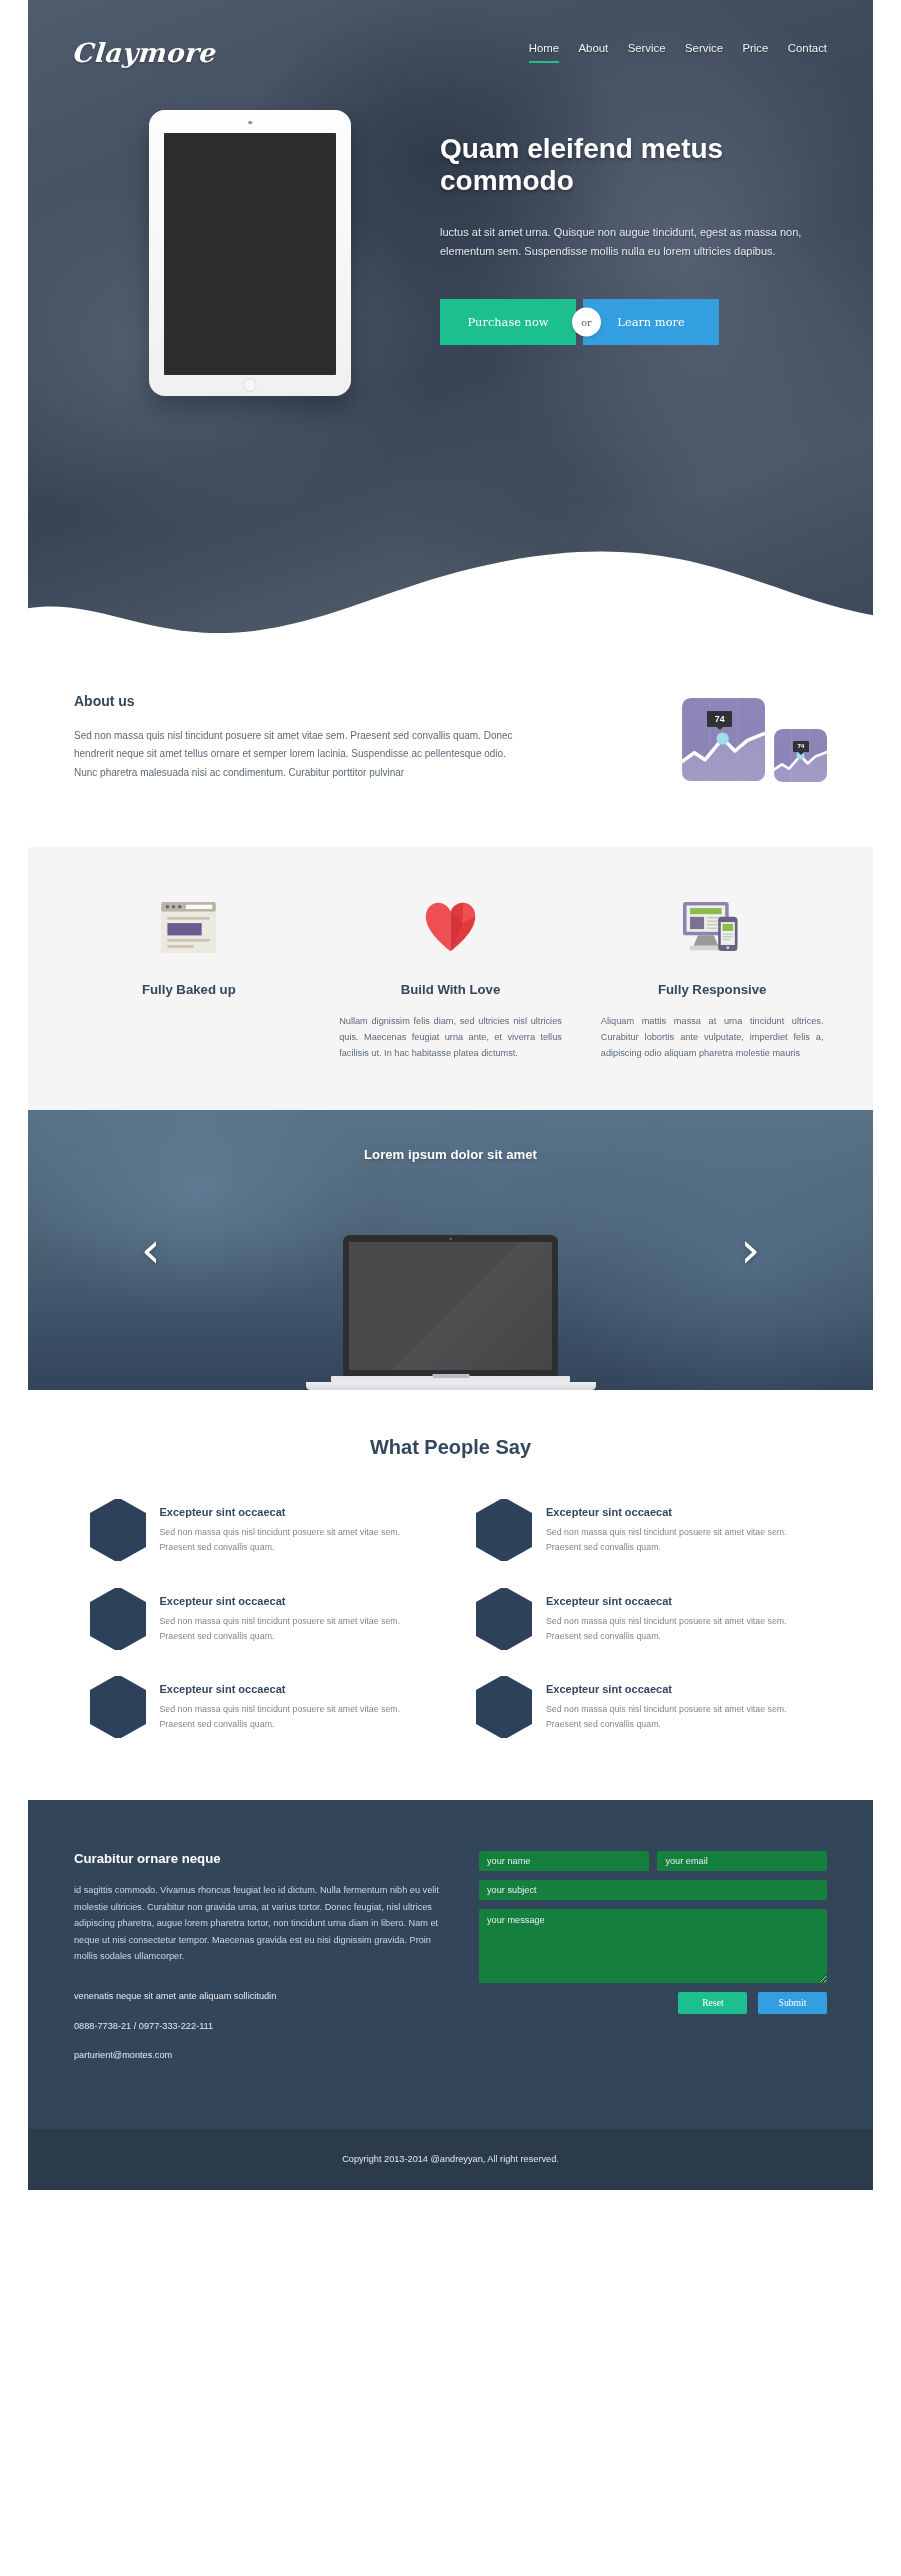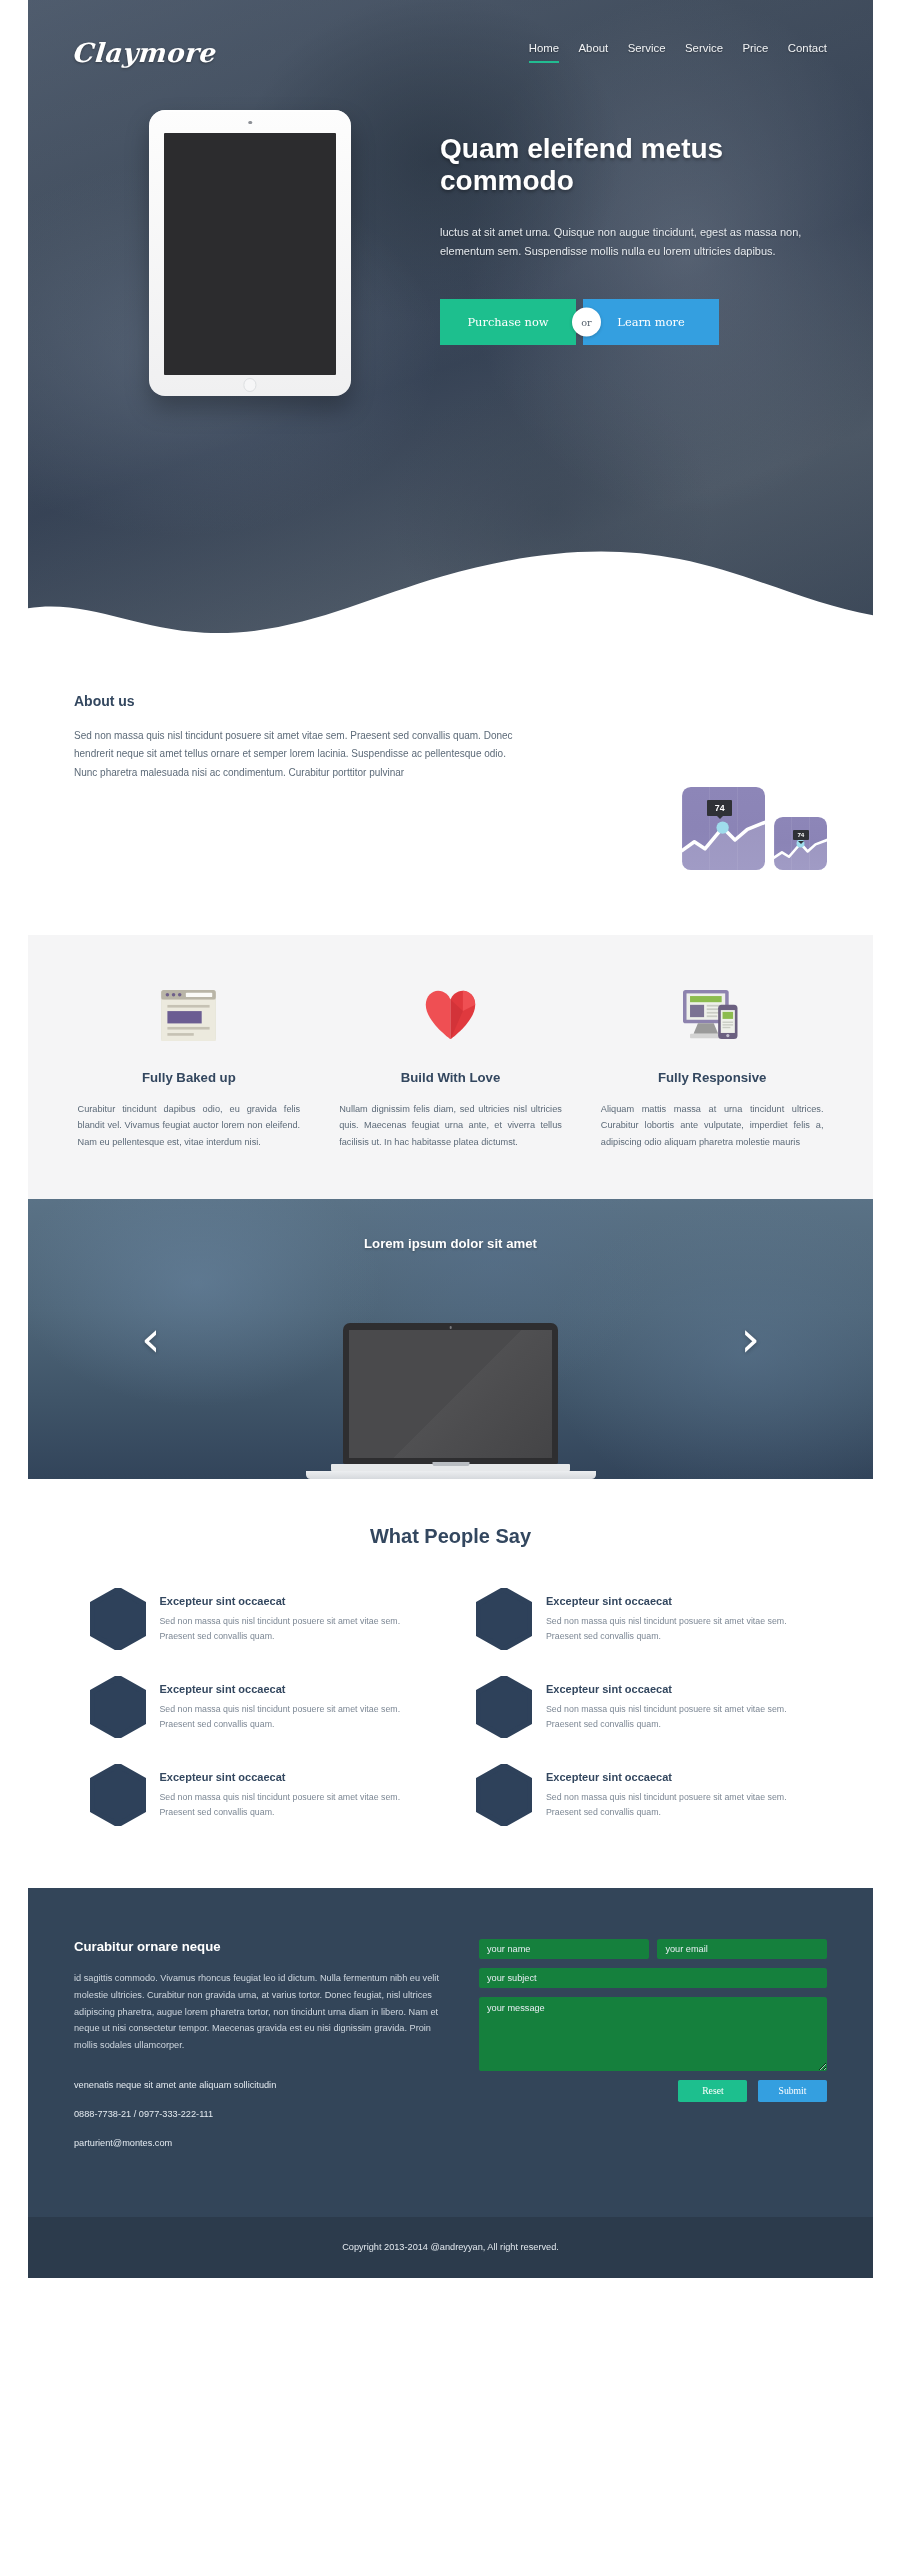--- a/index.html
+++ b/index.html
@@ -123,21 +123,21 @@
   
   .hero-wave { position: absolute; left: 0; bottom: 0; width: 100%; z-index: 7; }
 
   
   .about {
     width: 845px; margin: 0 auto;
     padding: 55px 0 65px 0;
     display: flex; align-items: flex-start;
     background: #ffffff;
   }
-  .about-inner { width: 753px; margin: 0 auto; display: flex; flex-direction: column; }
+  .about-inner { width: 753px; margin: 0 auto; display: flex; }
   .about-left { width: 440px; }
   .about-title {
     color: #33475f; font-size: 14px; font-weight: bold; margin-bottom: 17.6px;
   }
   .about-text { color: #5c6a78; font-size: 10px; line-height: 1.85; }
   .about-right { flex: 1; display: flex; align-items: flex-start;
     justify-content: flex-end; gap: 8.8px; padding-top: 5.3px; }
 
   .chart-card {
     position: relative; border-radius: 8.8px; overflow: hidden;
@@ -405,21 +405,20 @@
             <circle cx="21" cy="5.5" r="2" fill="#6e5f8a"></circle>
             <rect x="28" y="3" width="30" height="5" rx="1" fill="#fbfbf8"></rect>
             <rect x="0" y="11" width="62" height="47" fill="#eceade"></rect>
             <rect x="7" y="17" width="48" height="3" fill="#c6c2b4"></rect>
             <rect x="7" y="24" width="39" height="14" fill="#6b5d92"></rect>
             <rect x="7" y="42" width="48" height="3" fill="#c6c2b4"></rect>
             <rect x="7" y="49" width="30" height="3" fill="#c6c2b4"></rect>
           </svg>
         </div>
         <h3 class="feature-title">Fully Baked up</h3>
-        <p class="feature-text">Curabitur tincidunt dapibus odio, eu gravida felis blandit vel. Vivamus feugiat auctor lorem non eleifend. Nam eu pellentesque est, vitae interdum nisi.</p>
       </div>
 
       <div class="feature">
         <div class="feature-icon">
           <svg width="55" height="53" viewBox="0 0 62 60">
             <path d="M31,58 C31,58 3,38 3,19 C3,9 10,3 17,3 C24,3 29,8 31,13 L31,58 Z" fill="#ef4f53"></path>
             <path d="M31,13 C33,8 38,3 45,3 C52,3 59,9 59,19 C59,38 31,58 31,58 L31,13 Z" fill="#e0393e"></path>
             <path d="M45,3 C52,3 59,9 59,19 L45,26 L45,3 Z" fill="#ef4f53"></path>
             <path d="M31,13 L45,26 L31,58 Z" fill="#c92f35" opacity="0.55"></path>
           </svg>

